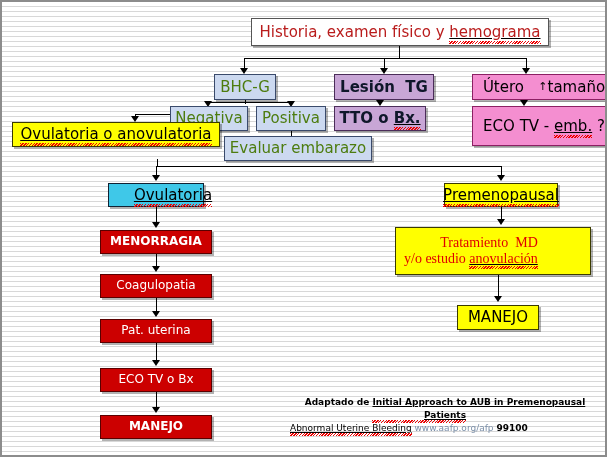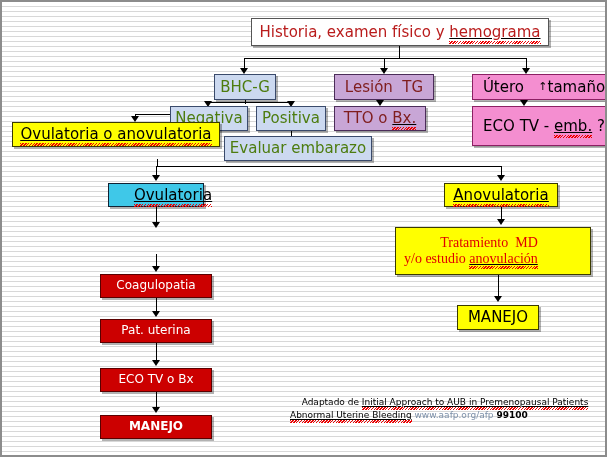--- a/index.html
+++ b/index.html
@@ -30,22 +30,22 @@
     text-align:center;
     line-height:1.12;
     white-space:pre;
     z-index:5;
   }
   
   .sk-white{background:#ffffff;border:1px solid #555;color:#b91c1c;
             box-shadow:2px 2px 0 rgba(0,0,0,.30);}
   .sk-blue {background:#ccd9f0;border:1px solid #3a4a6b;color:#4d7c0f;
             box-shadow:2px 2px 0 rgba(0,0,0,.30);}
-  .sk-purple{background:#c8a6d6;border:1px solid #4b2d59;color:#7f1d1d;
-            box-shadow:2px 2px 0 rgba(0,0,0,.30);}
+  .sk-purple{background:#c8a6d6;border:1px solid #4b2d59;color:#0f172a;
+            box-shadow:2px 2px 0 rgba(0,0,0,.30);font-weight:bold;}
   .sk-pink {background:#f48ed0;border:1px solid #8c1f63;color:#000;
             box-shadow:2px 2px 0 rgba(0,0,0,.30);margin-left:18px;}
   .sk-yellow{background:#ffff00;border:1px solid #3a3a00;color:#000;
             box-shadow:2px 2px 0 rgba(0,0,0,.30);}
   .sk-yellow-red{background:#ffff00;border:1px solid #3a3a00;color:#e00000;
             box-shadow:2px 2px 0 rgba(0,0,0,.30);}
   .sk-cyan {background:#3fc8e8;border:1px solid #123;color:#000;
             box-shadow:2px 2px 0 rgba(0,0,0,.30);}
   .sk-red  {background:#cc0000;border:1px solid #5a0000;color:#ffffff;
             box-shadow:2px 2px 0 rgba(0,0,0,.30);}
@@ -129,23 +129,26 @@
 
   <div class="node sk-blue" style="left:222px;top:134px;width:148px;height:25px;font-size:15px;">
     <span>Evaluar embarazo</span>
   </div>
 
   <div class="node sk-cyan" style="left:106px;top:181px;width:96px;height:24px;font-size:15px;padding-left:34px;">
     <span class="u"><span class="sq">Ovulatoria</span></span>
   </div>
 
   <div class="node sk-yellow" style="left:442px;top:181px;width:114px;height:24px;font-size:15px;">
-    <span class="u"><span class="sq">Anovulatoria</span></span>
-  </div>
-
+    <span class="u"><span class="sq">Premenopausal</span></span>
+  </div>
+
+  <div class="node sk-red" style="left:98px;top:228px;width:112px;height:24px;font-size:12px;font-weight:bold;">
+    <span>MENORRAGIA</span>
+  </div>
   <div class="node sk-red" style="left:98px;top:272px;width:112px;height:24px;font-size:12px;">
     <span>Coagulopatia</span>
   </div>
   <div class="node sk-red" style="left:98px;top:317px;width:112px;height:24px;font-size:12px;">
     <span>Pat. uterina</span>
   </div>
   <div class="node sk-red" style="left:98px;top:366px;width:112px;height:24px;font-size:12px;">
     <span>ECO TV o Bx</span>
   </div>
   <div class="node sk-red" style="left:98px;top:413px;width:112px;height:24px;font-size:12px;font-weight:bold;">
@@ -214,21 +217,21 @@
   <div class="ln lnv" style="left:154px;top:390px;height:16px;"></div>
   <div class="arrow" style="left:150px;top:405px;"></div>
 
   <div class="ln lnv" style="left:499px;top:205px;height:14px;"></div>
   <div class="arrow" style="left:495px;top:217px;"></div>
 
   <div class="ln lnv" style="left:496px;top:273px;height:22px;"></div>
   <div class="arrow" style="left:492px;top:294px;"></div>
 
   <div id="credit">
-    <div style="text-align:center;">
+    <div style="text-align:center;font-weight:bold;">
       <span class="blk">Adaptado de </span><span class="sq blk">Initial Approach to AUB in Premenopausal Patients</span>
     </div>
     <div>
       <span class="sq blk">Abnormal Uterine Bleeding</span><span>&nbsp;</span><span class="link">www.aafp.org/afp</span><span>&nbsp;</span><span class="blk" style="font-weight:bold;">99100</span>
     </div>
   </div>
 
 </div>
 
 </body></html>

